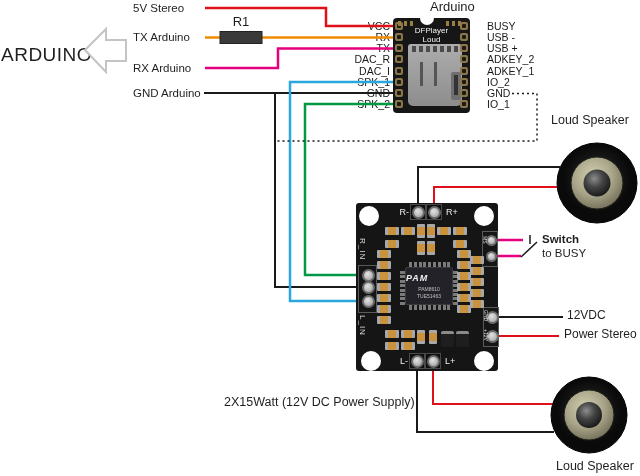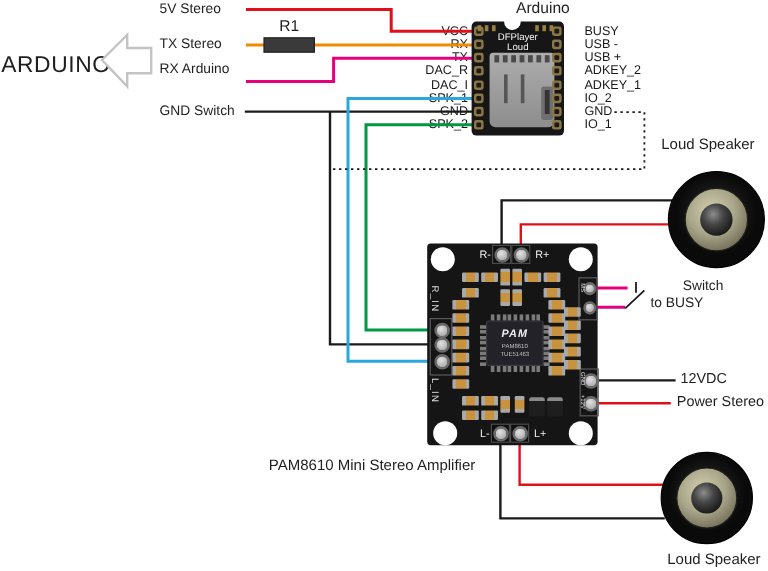--- a/index.html
+++ b/index.html
@@ -29,21 +29,21 @@
   .padsq{position:absolute;width:16px;height:16px;background:#0f0f0f;border:1px solid #4a4a4a;box-sizing:border-box;}
   .padc{position:absolute;width:13px;height:13px;border-radius:50%;box-sizing:border-box;
         background:radial-gradient(circle at 40% 35%,#e2e2e2,#9a9a9a);border:2px solid #6b6b6b;}
   .padc.sm{width:11px;height:11px;}
   .term-lbl{position:absolute;font-size:9px;color:#f0f0f0;}
   .vtext{position:absolute;writing-mode:vertical-rl;color:#ddd;font-size:8px;letter-spacing:1px;}
   .vtext.tiny{font-size:5px;letter-spacing:0;}
   .blockoutline{position:absolute;border:1px solid #5a5a5a;box-sizing:border-box;}
   #chip{position:absolute;left:49px;top:64px;width:48px;height:38px;background:#222228;
         border:1px solid #3a3a40;border-radius:2px;box-sizing:border-box;}
-  #chip-logo{position:absolute;left:0;top:5px;width:100%;text-align:center;font-size:9px;font-weight:bold;
+  #chip-logo{position:absolute;left:0;top:5px;width:100%;font-size:9px;font-weight:bold;
              font-style:italic;letter-spacing:1px;color:#f0f0f0;}
   .chip-line{position:absolute;left:0;width:100%;text-align:center;font-size:5px;color:#c0c0c0;line-height:6px;}
   .chip-pin{position:absolute;background:#7a7a7a;}
   .smd{position:absolute;border-radius:1px;}
   .smd.h{width:14px;height:8px;background:linear-gradient(90deg,#a8a8a8 0 3px,#c8923f 3px 11px,#a8a8a8 11px);}
   .smd.v{width:8px;height:14px;background:linear-gradient(180deg,#a8a8a8 0 3px,#c8923f 3px 11px,#a8a8a8 11px);}
   .smd.dark{width:13px;height:16px;background:linear-gradient(180deg,#8a8a8a 0 3px,#1e1e1e 3px);border-radius:2px;}
 </style>
 </head>
 <body>
@@ -101,32 +101,32 @@
     </g>
     <g>
       <circle cx="589" cy="415" r="38" fill="url(#gOuter)" stroke="#000" stroke-width="1"></circle>
       <circle cx="589" cy="415" r="25" fill="url(#gCone)" stroke="#20201a" stroke-width="1"></circle>
       <circle cx="589" cy="415" r="13" fill="url(#gDome)"></circle>
     </g>
   </svg>
 
   <div class="txt" style="left:1px;top:44px;font-size:19px;letter-spacing:0.5px;">ARDUINO</div>
   <div class="txt lbl" style="left:133px;top:2px;">5V Stereo</div>
-  <div class="txt lbl" style="left:133px;top:31px;">TX Stereo</div>
-  <div class="txt lbl" style="left:133px;top:52px;">RX Arduino</div>
-  <div class="txt lbl" style="left:133px;top:87px;">GND Switch</div>
+  <div class="txt lbl" style="left:133px;top:31px;">TX Arduino</div>
+  <div class="txt lbl" style="left:133px;top:62px;">RX Arduino</div>
+  <div class="txt lbl" style="left:133px;top:87px;">GND Arduino</div>
   <div class="txt" style="left:220px;top:15px;width:42px;text-align:center;font-size:13px;">R1</div>
   <div class="txt" style="left:430px;top:0px;font-size:13px;">Arduino</div>
   <div class="txt" style="left:551px;top:113px;font-size:12.5px;">Loud Speaker</div>
   <div class="txt" style="left:556px;top:459px;font-size:12.5px;">Loud Speaker</div>
-  <div class="txt lbl" style="left:569px;top:233px;">Switch</div>
+  <div class="txt lbl" style="left:542px;top:233px;font-weight:bold;">Switch</div>
   <div class="txt lbl" style="left:542px;top:247px;">to BUSY</div>
   <div class="txt" style="left:567px;top:309px;font-size:12px;">12VDC</div>
   <div class="txt" style="left:564px;top:328px;font-size:12px;">Power Stereo</div>
-  <div class="txt" style="left:224px;top:381px;font-size:12.5px;">PAM8610 Mini Stereo Amplifier</div>
+  <div class="txt" style="left:224px;top:395px;font-size:12.5px;">2X15Watt (12V DC Power Supply)</div>
 
   <div id="df-pin-labels">
       <div class="pin-label" style="right: 250px; top: 20px; text-align: right;">VCC</div>
       <div class="pin-label" style="left: 487px; top: 20px;">BUSY</div>
       <div class="pin-label" style="right: 250px; top: 31.15px; text-align: right;">RX</div>
       <div class="pin-label" style="left: 487px; top: 31.15px;">USB -</div>
       <div class="pin-label" style="right: 250px; top: 42.3px; text-align: right;">TX</div>
       <div class="pin-label" style="left: 487px; top: 42.3px;">USB +</div>
       <div class="pin-label" style="right: 250px; top: 53.45px; text-align: right;">DAC_R</div>
       <div class="pin-label" style="left: 487px; top: 53.45px;">ADKEY_2</div>

